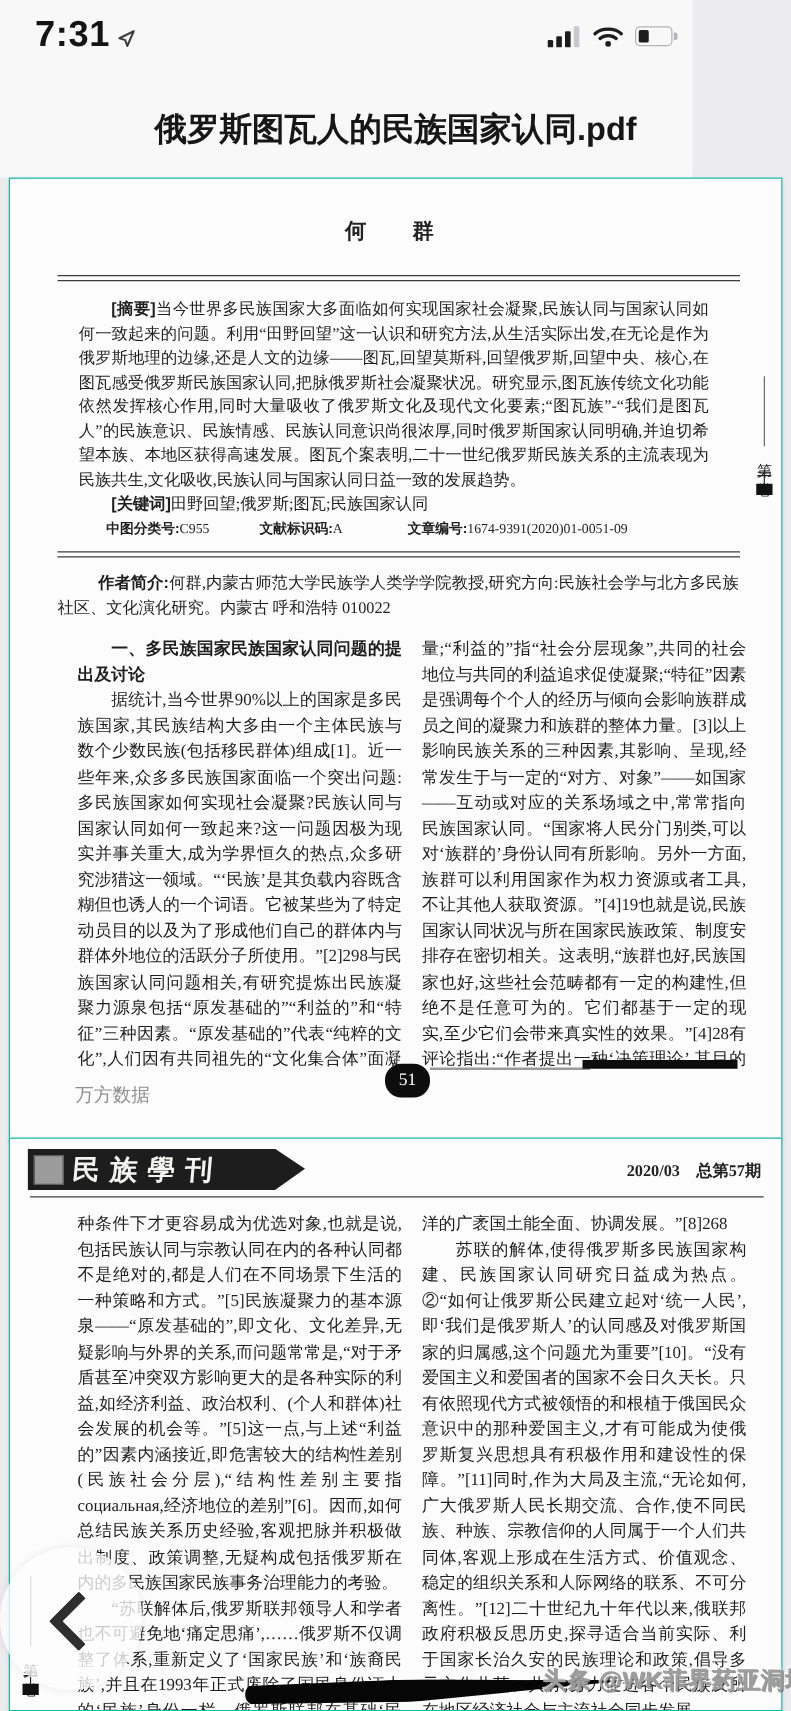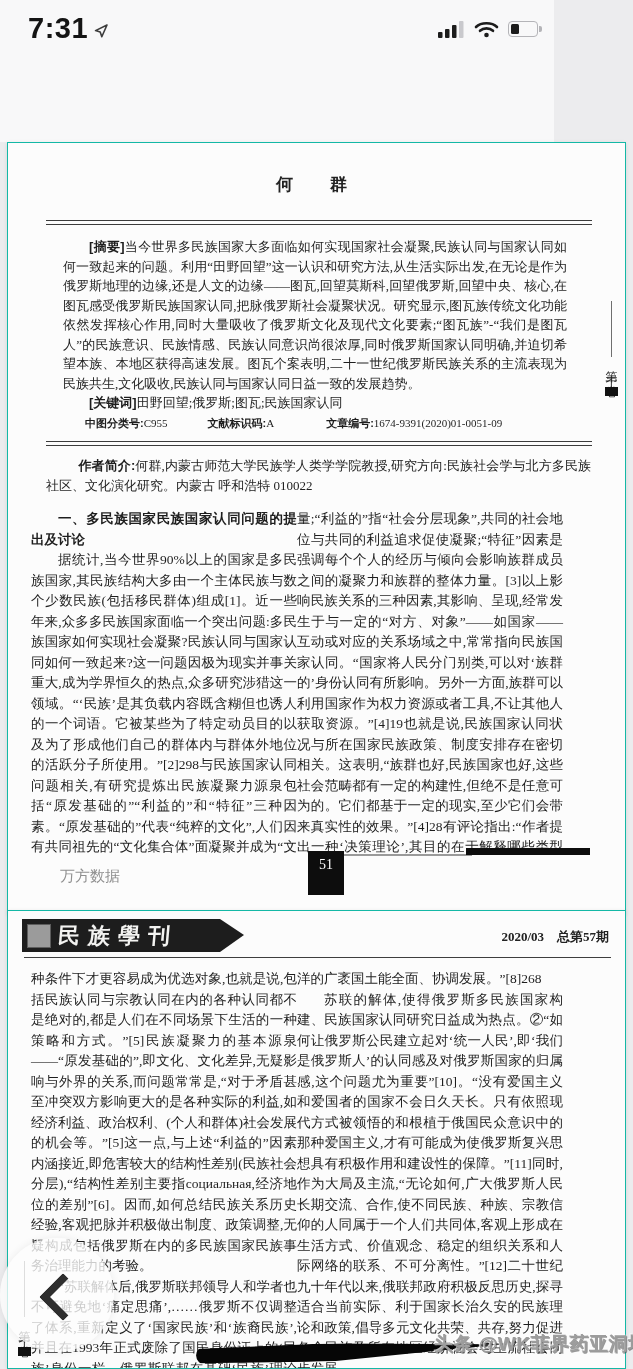--- a/index.html
+++ b/index.html
@@ -30,30 +30,30 @@
   .dbl-rule{height:3px;border-top:1px solid #3c3c3c;border-bottom:1px solid #3c3c3c;margin:24px 33px 0 38px;}
   .dbl-rule.r2{margin-top:8px;}
   .abstract-wrap{margin:12px 58px 0 55px;font-size:13px;line-height:19.5px;text-align:justify;}
   .abstract-wrap p{margin:0;}
   .abstract-p{text-indent:2em;}
   .kw-line{text-indent:2em;}
   .class-line{margin:1px 58px 0 55px;font-size:11px;line-height:19.5px;padding-left:2em;display:flex;text-align:right;}
   .class-line .gap1{width:40px;}
   .class-line .gap2{width:52px;}
   .bio{margin:10px 34px 0 38px;font-size:13px;line-height:19.5px;text-align:justify;text-indent:2.5em;}
-  .cols{display:flex;margin-top:14px;padding:0 28px 0 23px;
+  .cols{display:flex;gap:16px;margin-top:14px;padding:0 28px 0 54px;
         font-size:13.5px;line-height:20.5px;text-align:justify;}
   #page1 .cols{max-height:350px;overflow:hidden;}
   .col{width:266px;}
   .col p{margin:0;}
   .col-heading{font-family:"Liberation Sans",sans-serif;font-weight:700;text-indent:2em;}
   .indent{text-indent:2em;}
   
-  .pgnum{position:absolute;left:300px;top:708px;width:36px;height:44px;background:#0d0d0d;color:#fff;
-         text-align:center;line-height:27px;font-size:14px;}
+  .pgnum{position:absolute;left:300px;top:708px;width:36px;height:27px;background:#0d0d0d;color:#fff;
+         text-align:center;line-height:27px;font-size:14px;border-radius:13px;}
   .foot-thin{position:absolute;left:336px;top:711px;width:128px;height:2px;background:#9a9a9a;}
   .foot-thick{position:absolute;left:458px;top:705px;width:124px;height:7px;background:#0d0d0d;}
   .wanfang{position:absolute;left:52px;top:724px;font-size:15px;color:#8f8f8f;
            font-family:Liberation Sans, sans-serif;}
   
   .vol{position:absolute;width:16px;display:flex;flex-direction:column;align-items:center;}
   #page1 .vol{right:6px;top:158px;}
   #page2 .vol{left:8px;top:350px;}
   .vol-line{width:1px;height:56px;background:#6f6f6f;}
   .vol-text{writing-mode:vertical-rl;font-size:12px;letter-spacing:5px;color:#222;margin-top:4px;}
@@ -102,20 +102,21 @@
     <svg width="25" height="18" viewBox="0 0 25 18">
       <path d="M2 7 C7 2 18 2 23 7" fill="none" stroke="#1c1c1c" stroke-width="2.6" stroke-linecap="round"></path>
       <path d="M6 10.8 C9.5 7.6 15.5 7.6 19 10.8" fill="none" stroke="#1c1c1c" stroke-width="2.6" stroke-linecap="round"></path>
       <circle cx="12.5" cy="15" r="2.3" fill="#1c1c1c"></circle>
     </svg>
     <div class="battery">
       <div class="fill"></div>
         <div class="nub"></div>
     </div>
   </div>
+  <div class="doc-title">俄罗斯图瓦人的民族国家认同.pdf</div>
 </div>
 
 <div class="page-card" id="page1">
   <div class="author">何　群</div>
   <div class="dbl-rule"></div>
 
   <div class="abstract-wrap">
     <p class="abstract-p"><span class="blabel">[摘要]</span><span>当今世界多民族国家大多面临如何实现国家社会凝聚,民族认同与国家认同如何一致起来的问题。利用“田野回望”这一认识和研究方法,从生活实际出发,在无论是作为俄罗斯地理的边缘,还是人文的边缘——图瓦,回望莫斯科,回望俄罗斯,回望中央、核心,在图瓦感受俄罗斯民族国家认同,把脉俄罗斯社会凝聚状况。研究显示,图瓦族传统文化功能依然发挥核心作用,同时大量吸收了俄罗斯文化及现代文化要素;“图瓦族”-“我们是图瓦人”的民族意识、民族情感、民族认同意识尚很浓厚,同时俄罗斯国家认同明确,并迫切希望本族、本地区获得高速发展。图瓦个案表明,二十一世纪俄罗斯民族关系的主流表现为民族共生,文化吸收,民族认同与国家认同日益一致的发展趋势。</span></p>
     <p class="kw-line"><span class="blabel">[关键词]</span><span>田野回望;俄罗斯;图瓦;民族国家认同</span></p>
   </div>

